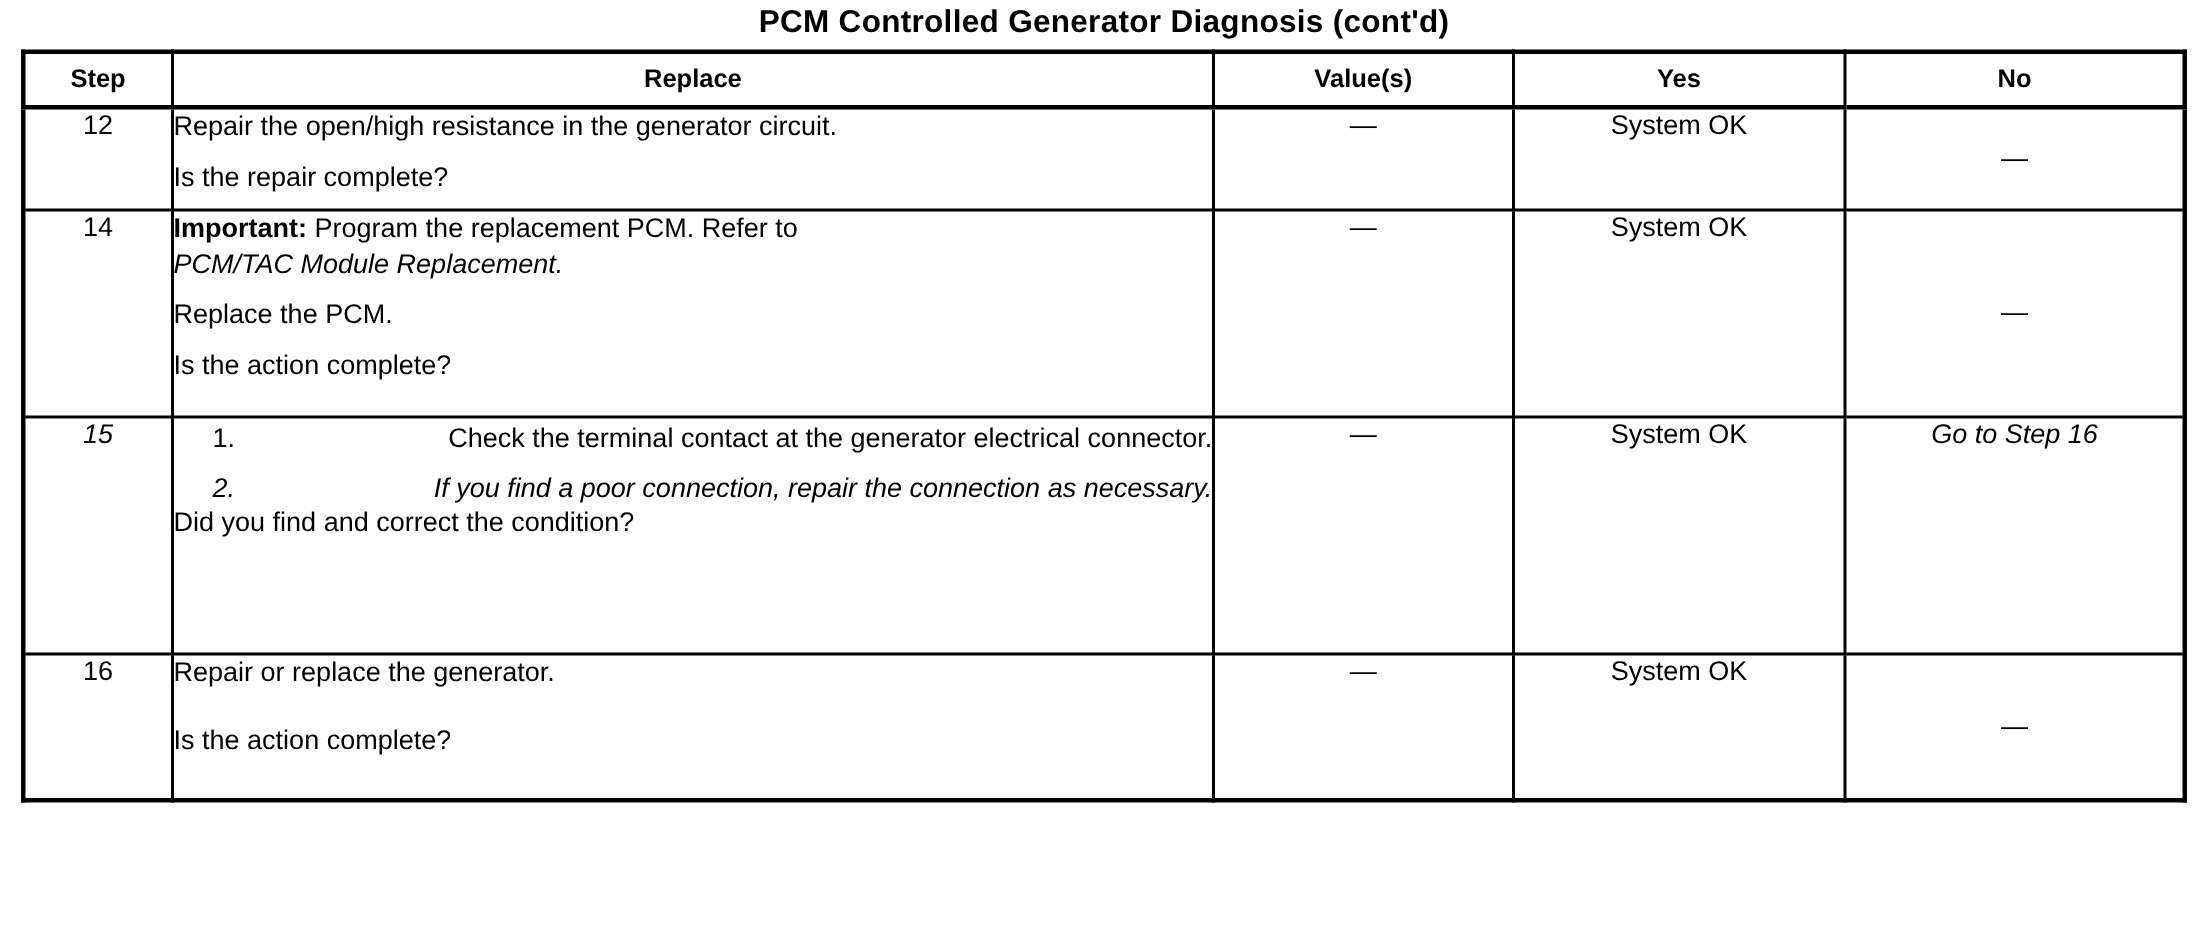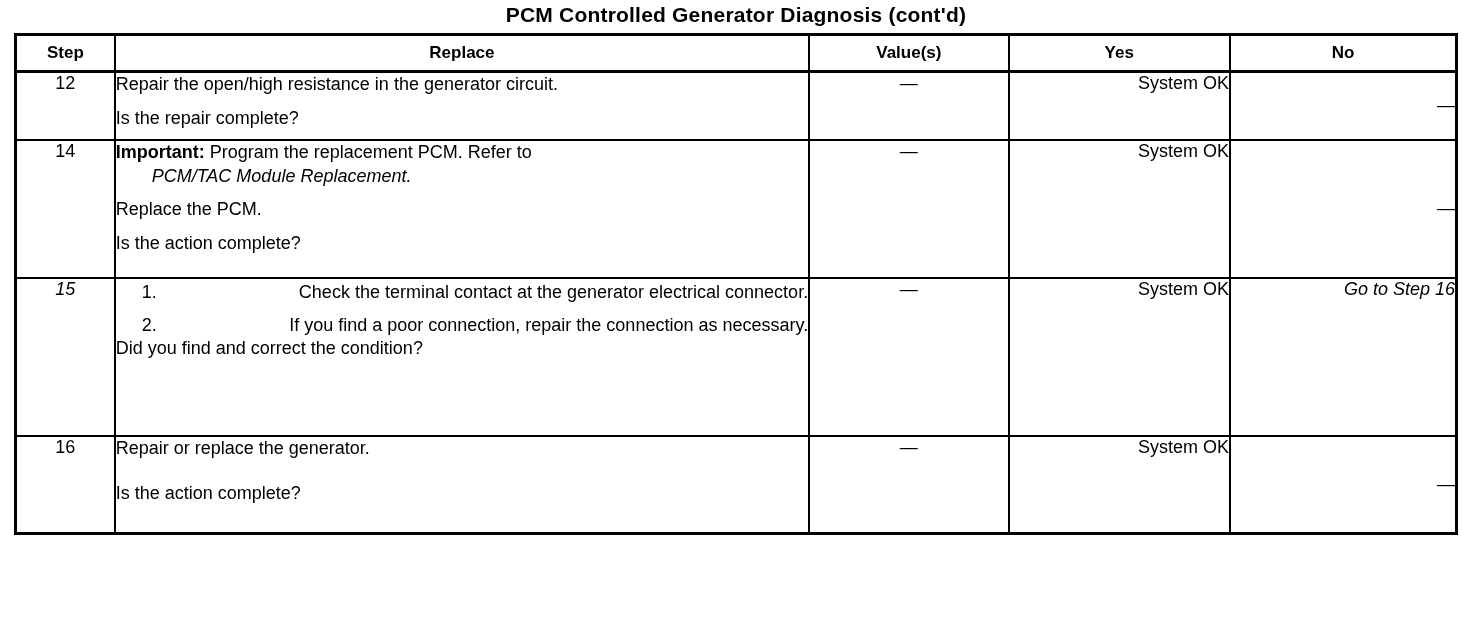--- a/index.html
+++ b/index.html
@@ -78,52 +78,52 @@
     vertical-align: top;
   }
 
   td.value-cell {
     text-align: center;
     vertical-align: middle;
     font-size: 18px;
   }
 
   td.yes-cell, td.no-cell {
-    text-align: right;
+    text-align: center;
     vertical-align: bottom;
     font-size: 18px;
     padding-bottom: 7px;
   }
   td.no-cell.mid, td.yes-cell.mid {
     vertical-align: middle;
     padding-bottom: 0;
   }
   .italic { font-style: italic; }
   .bold { font-weight: bold; }
 
   .line { display: block; }
   .line + .line { margin-top: 10px; }
-  .line.tight + .line.tight { margin-top: 1px; padding-left: 36px; }
+  .line.tight + .line.tight { margin-top: 1px; }
 
   
   ol.steps {
     margin: 2px 0 0 0;
     padding: 0 0 0 26px;
     list-style: none;
     counter-reset: sitem;
     text-align: right;
   }
   ol.steps > li {
     position: relative;
     counter-increment: sitem;
     padding-left: 32px;
     margin-bottom: 10px;
     line-height: 1.28;
   }
-  ol.steps > li:last-child { margin-bottom: 0; }
+  ol.steps > li:last-child { margin-bottom: 0; font-style: italic; }
   ol.steps > li::before {
     content: counter(sitem) ".";
     position: absolute;
     left: 0;
     top: 0;
   }
 
   .spacer-line { display: block; height: 22px; }
 </style>
 </head>

